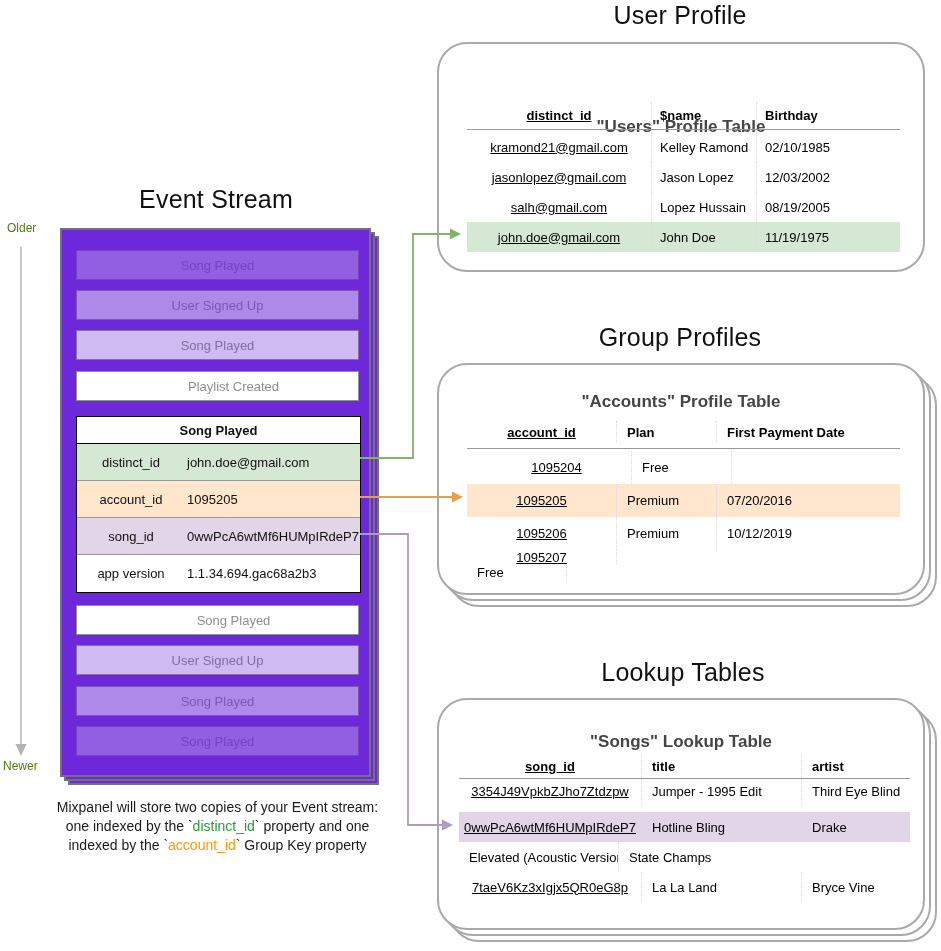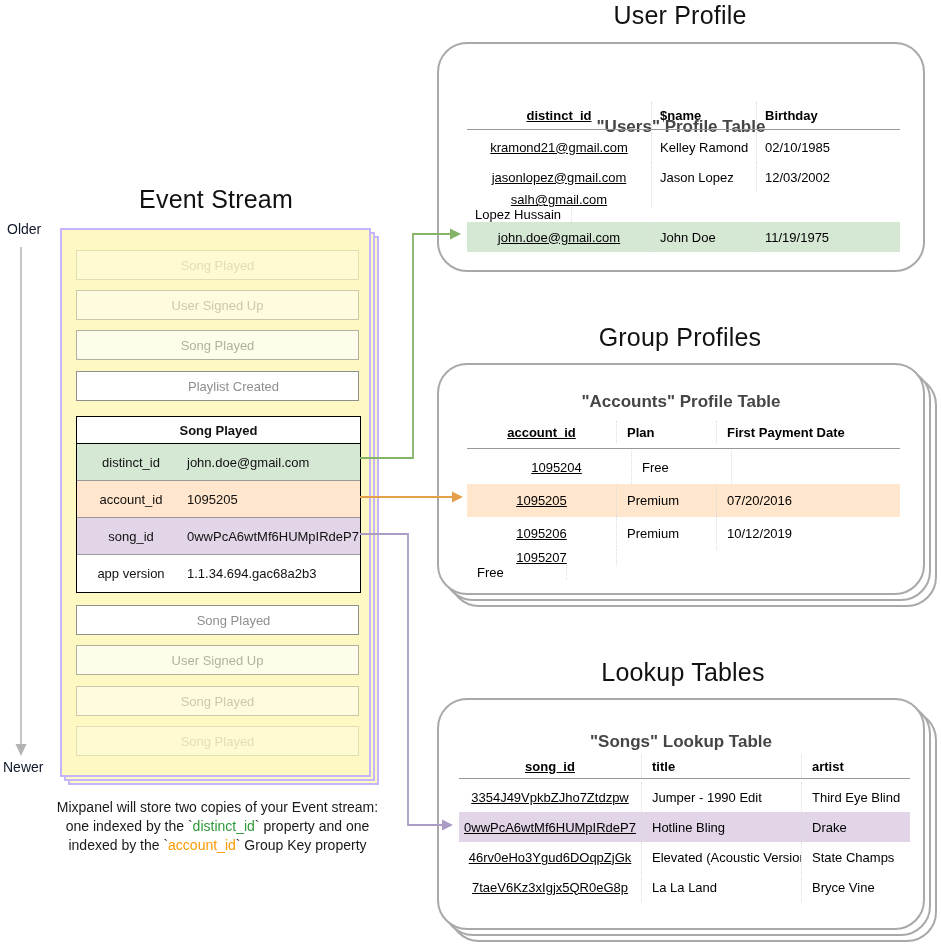--- a/index.html
+++ b/index.html
@@ -3,42 +3,42 @@
 <meta charset="utf-8">
 <style>
   html,body { margin:0; padding:0; }
   body {
     width:941px; height:951px; position:relative; overflow:hidden;
     background:#ffffff; font-family:"Liberation Sans", sans-serif; color:#111;
   }
   .section-title { position:absolute; font-size:25px; color:#111; text-align:center; letter-spacing:.2px; }
 
   
-  .stream-layer { position:absolute; background:#fef9c3; border:2px solid #c4b5fd; box-sizing:border-box; }
+  .stream-layer { position:absolute; background:#6d28d9; border:2px solid #737373; box-sizing:border-box; }
   .event-box {
     position:absolute; left:14px; width:283px; height:30px; box-sizing:border-box;
     border:1px solid #8f8f8f; color:#8f8f8f; background:#fff;
     display:flex; align-items:center; justify-content:center; font-size:13px;
   }
   .fade-1 { opacity:.25; } .fade-2 { opacity:.45; } .fade-3 { opacity:.68; } .fade-4 { opacity:1;padding-left:32px; }
 
   .event-card { position:absolute; left:14px; top:186px; width:285px; box-sizing:border-box;
     border:1px solid #000; background:#fff; z-index:2; }
   .event-card-header { height:26px; display:flex; align-items:center; justify-content:center;
     font-weight:bold; font-size:13px; border-bottom:1px solid #000; }
   .prop-row { height:37px; display:flex; align-items:center; font-size:13px;
     border-bottom:1px solid #9a9a9a; box-sizing:border-box; }
   .prop-row:last-child { border-bottom:none; }
   .prop-key { width:100px; margin-left:4px; text-align:center; flex:none; }
   .prop-val { margin-left:6px; white-space:nowrap; }
   .bg-green { background:var(--green_fill); }
   .bg-orange { background:var(--orange_fill); }
   .bg-purple { background:var(--purple_fill); }
 
-  .timeline-label { position:absolute; font-size:14px; color:#0f172a; }
+  .timeline-label { position:absolute; font-size:12px; color:#4d7c0f; }
 
   .caption { position:absolute; left:25px; top:798px; width:385px; text-align:center;
     font-size:14px; line-height:19px; color:#1a1a1a; }
   .code-green { color:var(--caption_green); }
   .code-orange { color:var(--caption_orange); }
 
   
   .card, .card-stack { position:absolute; width:488px; background:#fff; box-sizing:border-box;
     border:2px solid #a9a9a9; border-radius:30px; }
   .card { z-index:2; }
@@ -144,21 +144,21 @@
   <div class="trow" style="left:28px; top:88px;  width:433px; height:30px;">
     <div class="cell u-c1 c-center vd u">kramond21@gmail.com</div>
     <div class="cell u-c2 c-left vd" style="padding-left:8px;">Kelley Ramond</div>
     <div class="cell u-c3 c-left" style="padding-left:8px;">02/10/1985</div>
   </div>
   <div class="trow" style="left:28px; top:118px; width:433px; height:30px;">
     <div class="cell u-c1 c-center vd u">jasonlopez@gmail.com</div>
     <div class="cell u-c2 c-left vd" style="padding-left:8px;">Jason Lopez</div>
     <div class="cell u-c3 c-left" style="padding-left:8px;">12/03/2002</div>
   </div>
-  <div class="trow" style="left:28px; top:148px; width:433px; height:30px;flex-direction:column;">
+  <div class="trow" style="left:28px; top:148px; width:433px; height:30px;">
     <div class="cell u-c1 c-center vd u">salh@gmail.com</div>
     <div class="cell u-c2 c-left vd" style="padding-left:8px;">Lopez Hussain</div>
     <div class="cell u-c3 c-left" style="padding-left:8px;">08/19/2005</div>
   </div>
   <div class="trow hl-green" style="left:28px; top:178px; width:433px; height:30px;">
     <div class="cell u-c1 c-center vd u">john.doe@gmail.com</div>
     <div class="cell u-c2 c-left vd" style="padding-left:8px;">John Doe</div>
     <div class="cell u-c3 c-left" style="padding-left:8px;">11/19/1975</div>
   </div>
 </div>
@@ -206,32 +206,31 @@
 
 <div class="card" style="left:437px; top:698px; height:232px;">
   <div class="card-title" style="top:32px;">"Songs" Lookup Table</div>
   <div class="trow th" style="left:20px; top:55px; width:451px; height:22px;">
     <div class="cell s-c1 c-center vd u">song_id</div>
     <div class="cell s-c2 c-left vd">title</div>
     <div class="cell s-c3 c-left">artist</div>
   </div>
   <div class="hsep" style="left:20px; top:78px; width:451px;"></div>
 
-  <div class="trow" style="left:20px; top:82px;  width:451px; height:30px;">
+  <div class="trow" style="left:20px; top:76px;  width:451px; height:30px;">
     <div class="cell s-c1 c-center vd u">3354J49VpkbZJho7Ztdzpw</div>
-    <div class="cell s-c2 c-left vd">Jumper - 1990 Edit</div>
+    <div class="cell s-c2 c-left vd">Jumper - 1995 Edit</div>
     <div class="cell s-c3 c-left">Third Eye Blind</div>
   </div>
   <div class="trow hl-purple" style="left:20px; top:112px; width:451px; height:30px;">
     <div class="cell s-c1 c-center vd u">0wwPcA6wtMf6HUMpIRdeP7</div>
     <div class="cell s-c2 c-left vd">Hotline Bling</div>
     <div class="cell s-c3 c-left">Drake</div>
   </div>
   <div class="trow" style="left:20px; top:142px; width:451px; height:30px;">
-    <div class="cell s-c1 c-center vd u">46rv0eHo3Ygud6DOqpZjGk</div>
     <div class="cell s-c2 c-left vd">Elevated (Acoustic Version)</div>
     <div class="cell s-c3 c-left">State Champs</div>
   </div>
   <div class="trow" style="left:20px; top:172px; width:451px; height:30px;">
     <div class="cell s-c1 c-center vd u">7taeV6Kz3xIgjx5QR0eG8p</div>
     <div class="cell s-c2 c-left vd">La La Land</div>
     <div class="cell s-c3 c-left">Bryce Vine</div>
   </div>
 </div>
 

